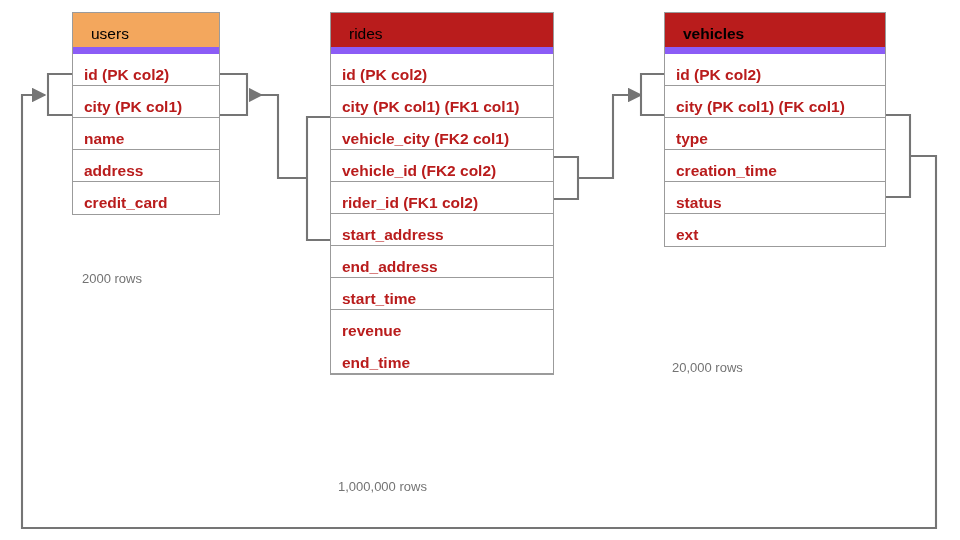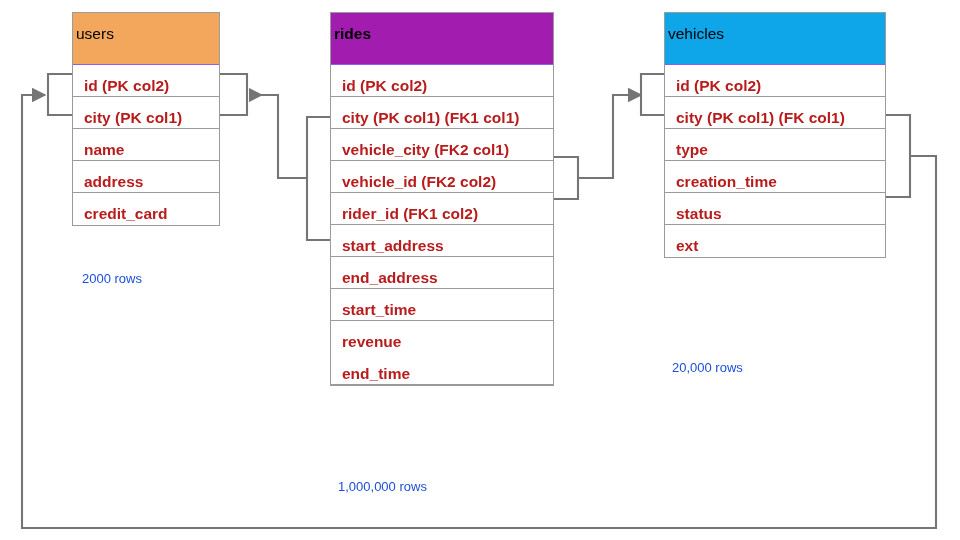--- a/index.html
+++ b/index.html
@@ -31,26 +31,26 @@
   }
   .table-box {
     position: absolute;
     box-sizing: border-box;
     border: 1px solid #9b9b9b;
     background: #ffffff;
     z-index: 2;
   }
   .table-header {
     box-sizing: border-box;
-    height: 52px;
+    height: 41px;
     line-height: 41px;
-    padding: 0 0 0 3px;
+    padding: 0 0 0 18px;
     font-size: 15.5px;
     color: #000000;
-    border-bottom: 1px solid #8b5cf6;
+    border-bottom: 7px solid #8b5cf6;
     overflow: hidden;
     white-space: nowrap;
   }
   .table-row {
     box-sizing: border-box;
     height: 32px;
     line-height: 41px;
     padding: 0 0 0 11px;
     font-size: 15.5px;
     color: #b91c1c;
@@ -59,21 +59,21 @@
     overflow: hidden;
     white-space: nowrap;
     font-weight: bold;
   }
   .table-row.last {
     border-bottom: none;
   }
   .row-count {
     position: absolute;
     font-size: 13px;
-    color: #1d4ed8;
+    color: #737373;
     white-space: nowrap;
     z-index: 2;
   }
 </style>
 </head>
 <body>
 
 <div id="canvas">
 
   <svg id="wires" viewBox="0 0 960 540" width="960" height="540">
@@ -121,36 +121,36 @@
     <div class="table-header" style="background:#F3A75D;">users</div>
     <div class="table-row">id (PK col2)</div>
     <div class="table-row">city (PK col1)</div>
     <div class="table-row">name</div>
     <div class="table-row">address</div>
     <div class="table-row last">credit_card</div>
   </div>
   <div class="row-count" style="left:82px; top:271px;">2000 rows</div>
 
   <div class="table-box" style="left:330px; top:12px; width:224px;">
-    <div class="table-header" style="background:#a21caf;font-weight:bold;">rides</div>
+    <div class="table-header" style="background:#b91c1c;">rides</div>
     <div class="table-row">id (PK col2)</div>
     <div class="table-row">city (PK col1) (FK1 col1)</div>
     <div class="table-row">vehicle_city (FK2 col1)</div>
     <div class="table-row">vehicle_id (FK2 col2)</div>
     <div class="table-row">rider_id (FK1 col2)</div>
     <div class="table-row">start_address</div>
     <div class="table-row">end_address</div>
     <div class="table-row">start_time</div>
     <div class="table-row last">revenue</div>
     <div class="table-row">end_time</div>
   </div>
   <div class="row-count" style="left:338px; top:479px;">1,000,000 rows</div>
 
   <div class="table-box" style="left:664px; top:12px; width:222px;">
-    <div class="table-header" style="background:#0ea5e9;">vehicles</div>
+    <div class="table-header" style="background:#b91c1c;font-weight:bold;">vehicles</div>
     <div class="table-row">id (PK col2)</div>
     <div class="table-row">city (PK col1) (FK col1)</div>
     <div class="table-row">type</div>
     <div class="table-row">creation_time</div>
     <div class="table-row">status</div>
     <div class="table-row last">ext</div>
   </div>
   <div class="row-count" style="left:672px; top:353px;margin-top:7px;">20,000 rows</div>
 
 </div>

